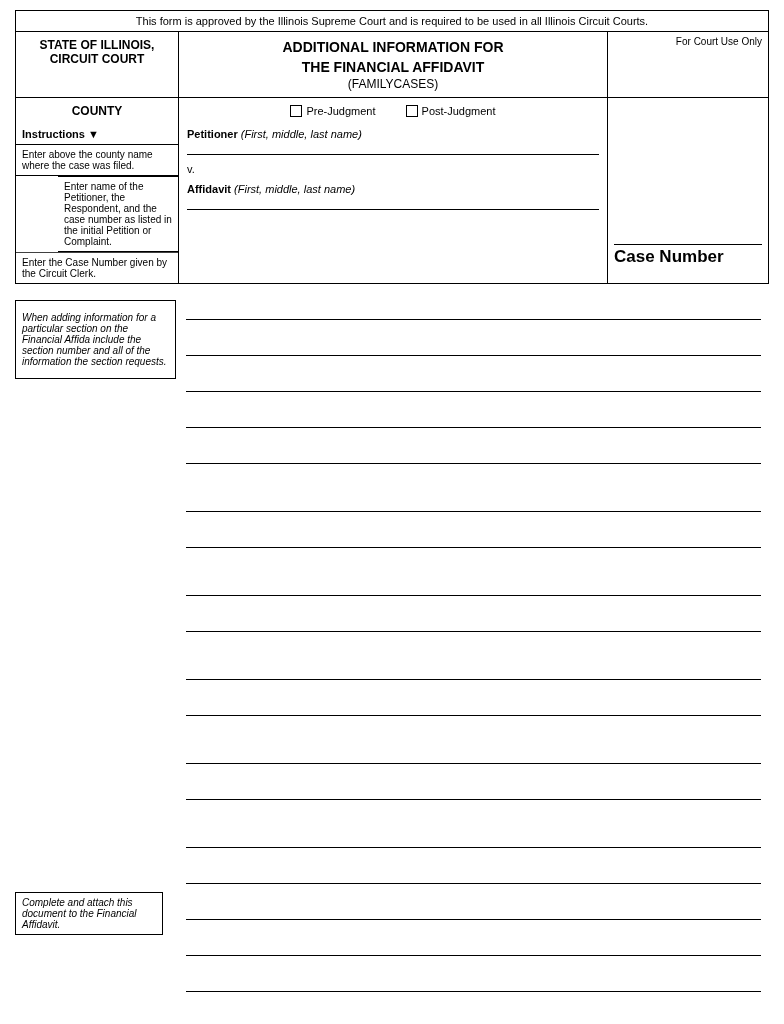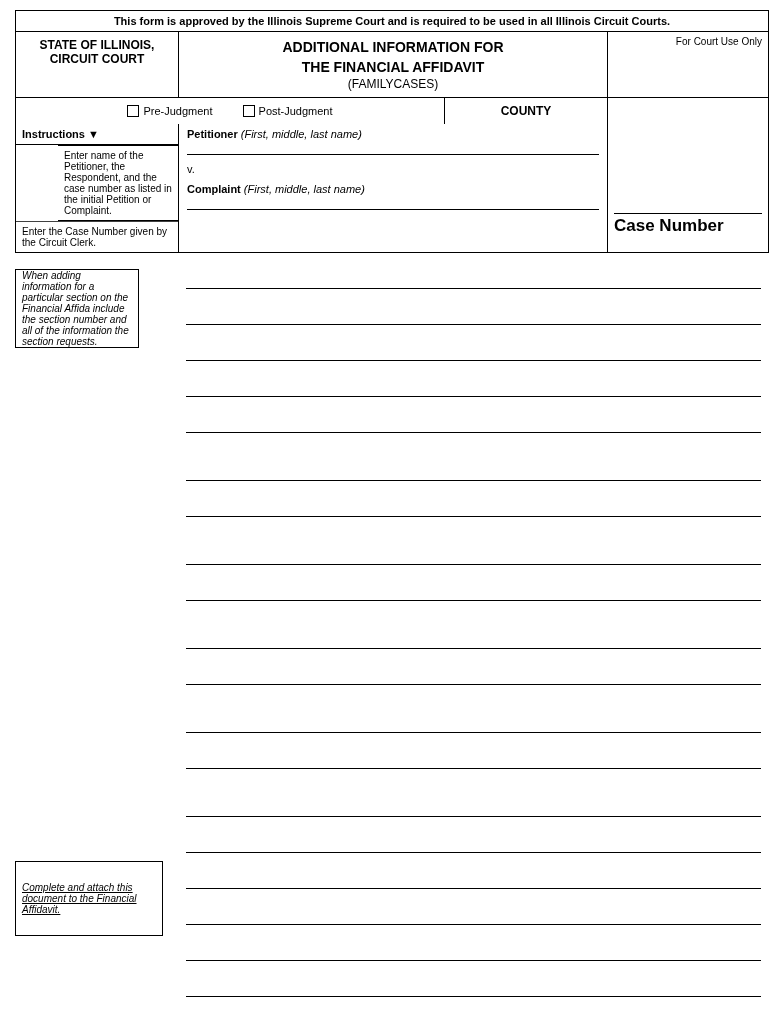--- a/index.html
+++ b/index.html
@@ -22,21 +22,21 @@
       min-height: 1024px;
       padding: 10px 15px 10px 15px;
       display: flex;
       flex-direction: column;
     }
 
     
     .top-notice {
       text-align: center;
       font-size: 11px;
-      font-weight: bold;
+      font-weight: normal;
       border-top: 1.5px solid #000;
       border-left: 1.5px solid #000;
       border-right: 1.5px solid #000;
       padding: 4px 8px;
     }
 
     .checkbox-label {
       display: flex;
       align-items: center;
       gap: 4px;
@@ -54,45 +54,44 @@
       font-size: 11px;
       margin-bottom: 2px;
     }
 
     .party-field-label span.italic {
       font-style: italic;
     }
 
     .writing-instruction-box {
       border: 1px solid #000;
-      padding: 0 6px;
+      padding: 11px 6px;
       font-size: 10px;
       margin-top: 8px;
-      width: 124px;
+      width: 161px;
     }
 
     .writing-line {
       border-bottom: 1px solid #000;
       height: 28px;
       margin-bottom: 0;
       width: 100%;
     }
 
     .writing-line-spacer {
       height: 8px;
     }
 
     
     .bottom-instruction-box {
       border: 1px solid #000;
-      padding: 20px 6px;
+      padding: 4px 6px;
       font-size: 10px;
       width: 148px;
       margin-top: auto;
-      text-decoration: underline;
     }
 
     
     .header-outer {
       width: 100%;
     }
 
     .instr-block {
       padding: 4px 6px;
       border-bottom: 1px solid #000;
@@ -129,58 +128,59 @@
           <span>(FAMILY</span>
           <span>CASES)</span>
         </div>
       </div>
       <div style="width:160px; font-size:10px; text-align:right; padding:4px 6px;">
         <span>For Court Use Only</span>
       </div>
     </div>
 
     <div style="display:flex; border:1.5px solid #000; border-bottom:none; border-top:none;">
+      <div style="width:163px; border-right:1px solid #000; border-top:1px solid #000; text-align:center; font-weight:bold; font-size:12px; padding:6px;">
+        <span>COUNTY</span>
+      </div>
       <div style="flex:1; border-right:1px solid #000; border-top:1px solid #000; display:flex; align-items:center; justify-content:center; gap:30px; padding:6px;">
         <label class="checkbox-label">
           <span class="checkbox-box"></span>
           <span>Pre-Judgment</span>
         </label>
         <label class="checkbox-label">
           <span class="checkbox-box"></span>
           <span>Post-Judgment</span>
         </label>
       </div>
-      <div style="width:163px; border-right:1px solid #000; border-top:1px solid #000; text-align:center; font-weight:bold; font-size:12px; padding:6px;">
-        <span>COUNTY</span>
-      </div>
       <div style="width:160px; border-top:1px solid #000;"></div>
     </div>
 
     <div style="display:flex; border:1.5px solid #000; border-top:none;">
 
       <div style="width:163px; border-right:1px solid #000; font-size:10px;">
         <div style="padding:4px 6px; border-bottom:1px solid #000; font-weight:bold; font-size:11px;">Instructions ▼</div>
+        <div class="instr-block">Enter above the county name where the case was filed.</div>
         <div class="instr-block" style="border-top:1px solid #000;margin-left:42px;">Enter name of the Petitioner, the Respondent, and the case number as listed in the initial Petition or Complaint.</div>
         <div class="instr-block" style="border-top:1px solid #404040;">Enter the Case Number given by the Circuit Clerk.</div>
       </div>
 
       <div style="flex:1; border-right:1px solid #000; padding:4px 8px;">
 
         <div style="margin-bottom:8px;">
           <div class="party-field-label">
             <strong>Petitioner</strong> <span class="italic">(First, middle, last name)</span>
           </div>
           <input type="text" style="width: 100%; border-top: none; border-right: none; border-left: none; border-image: initial; border-bottom: 1px solid rgb(0, 0, 0); outline: none; font-size: 11px;">
         </div>
 
         <div style="margin-bottom:8px; font-size:11px;">v.</div>
 
         <div>
           <div class="party-field-label">
-            <strong>Complaint</strong> <span class="italic">(First, middle, last name)</span>
+            <strong>Affidavit</strong> <span class="italic">(First, middle, last name)</span>
           </div>
           <input type="text" style="width: 100%; border-top: none; border-right: none; border-left: none; border-image: initial; border-bottom: 1px solid rgb(0, 0, 0); outline: none; font-size: 11px;">
         </div>
       </div>
 
       <div style="width:160px; padding:4px 6px; display:flex; flex-direction:column; justify-content:flex-end;">
         <div style="font-size:17px; font-weight:bold; border-top:1px solid #000; padding-top:2px;">Case Number</div>
         <input type="text" style="width: 100%; border: none; outline: none; font-size: 11px;">
       </div>
 

